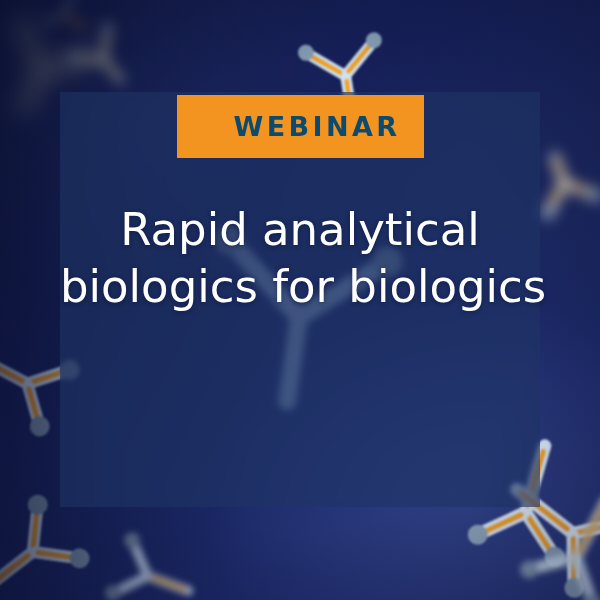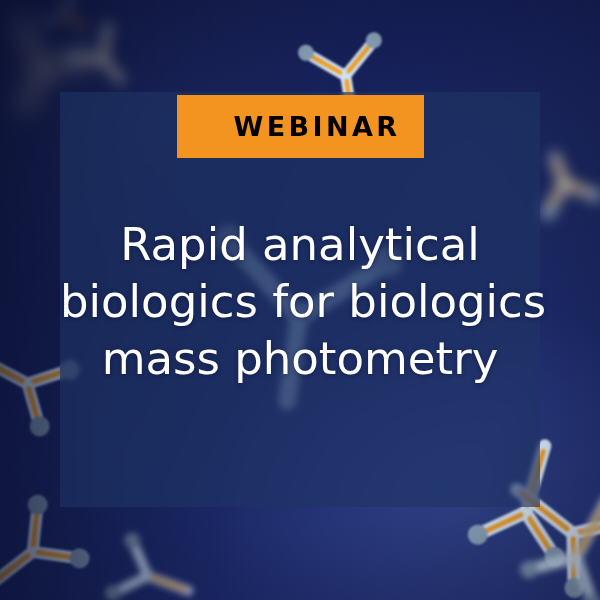--- a/index.html
+++ b/index.html
@@ -53,33 +53,33 @@
 
   
   .badge{
     position:absolute;
     left:177px;top:95px;
     width:247px;height:63px;
     background:#f2941f;
     display:flex;align-items:center;justify-content:center;
   }
   .badge-label{
-    color:#000000;
+    color:#0c4a6e;
     font-size:27px;
     font-weight:bold;
     letter-spacing:3.4px;
     line-height:1;
     font-family:"DejaVu Sans","Liberation Sans",sans-serif;
     margin-left:33px;
   }
 
   
   .title{
     position:absolute;
-    left:60px;top:216px;width:480px;
+    left:60px;top:201px;width:480px;
     text-align:center;
     color:#ffffff;
     font-size:45px;
     line-height:57px;
     font-weight:500;
     font-family:"DejaVu Sans","Liberation Sans",sans-serif;
     text-shadow:0 1px 5px rgba(6,12,40,.45);
   }
   .title .ln{display:block;white-space:nowrap;}
 </style>
@@ -287,16 +287,15 @@
 
   <div class="panel"></div>
 
   <div class="badge">
     <span class="badge-label">WEBINAR</span>
   </div>
 
   <div class="title">
     <span class="ln">Rapid analytical</span>
     <span class="ln">biologics for biologics</span>
-    <span class="ln">mass photometry</span>
   </div>
 
 </div>
 
 </body></html>

